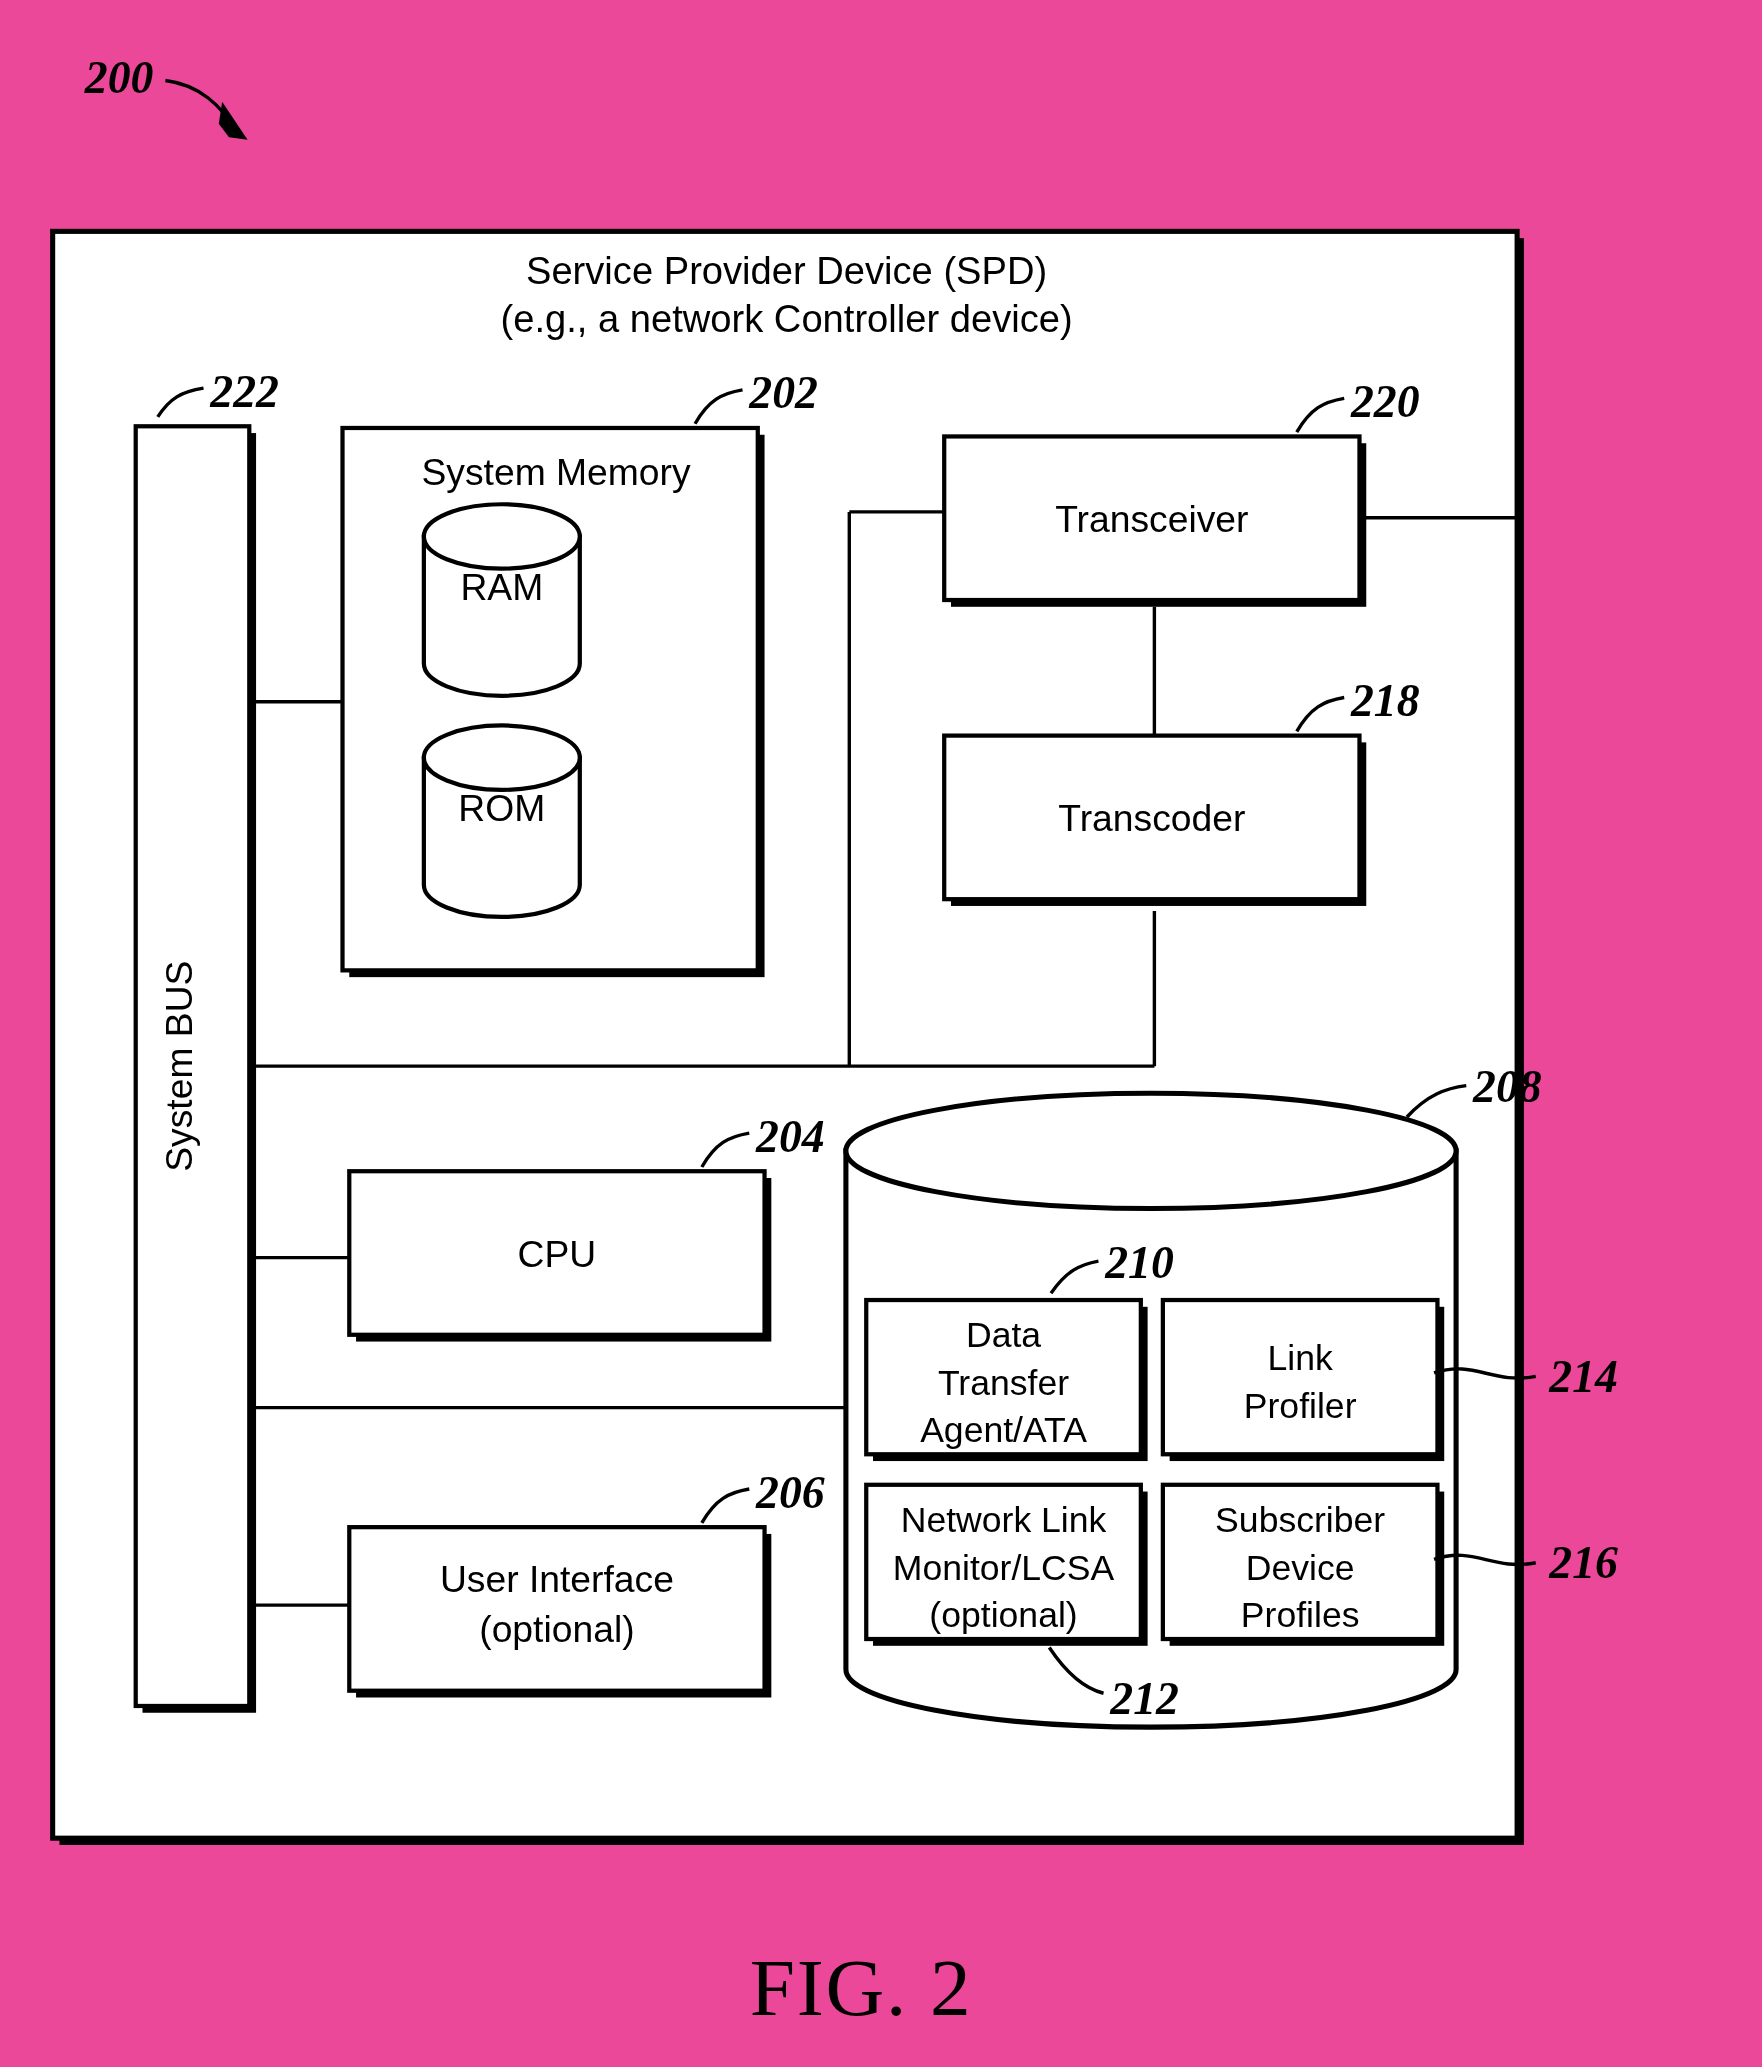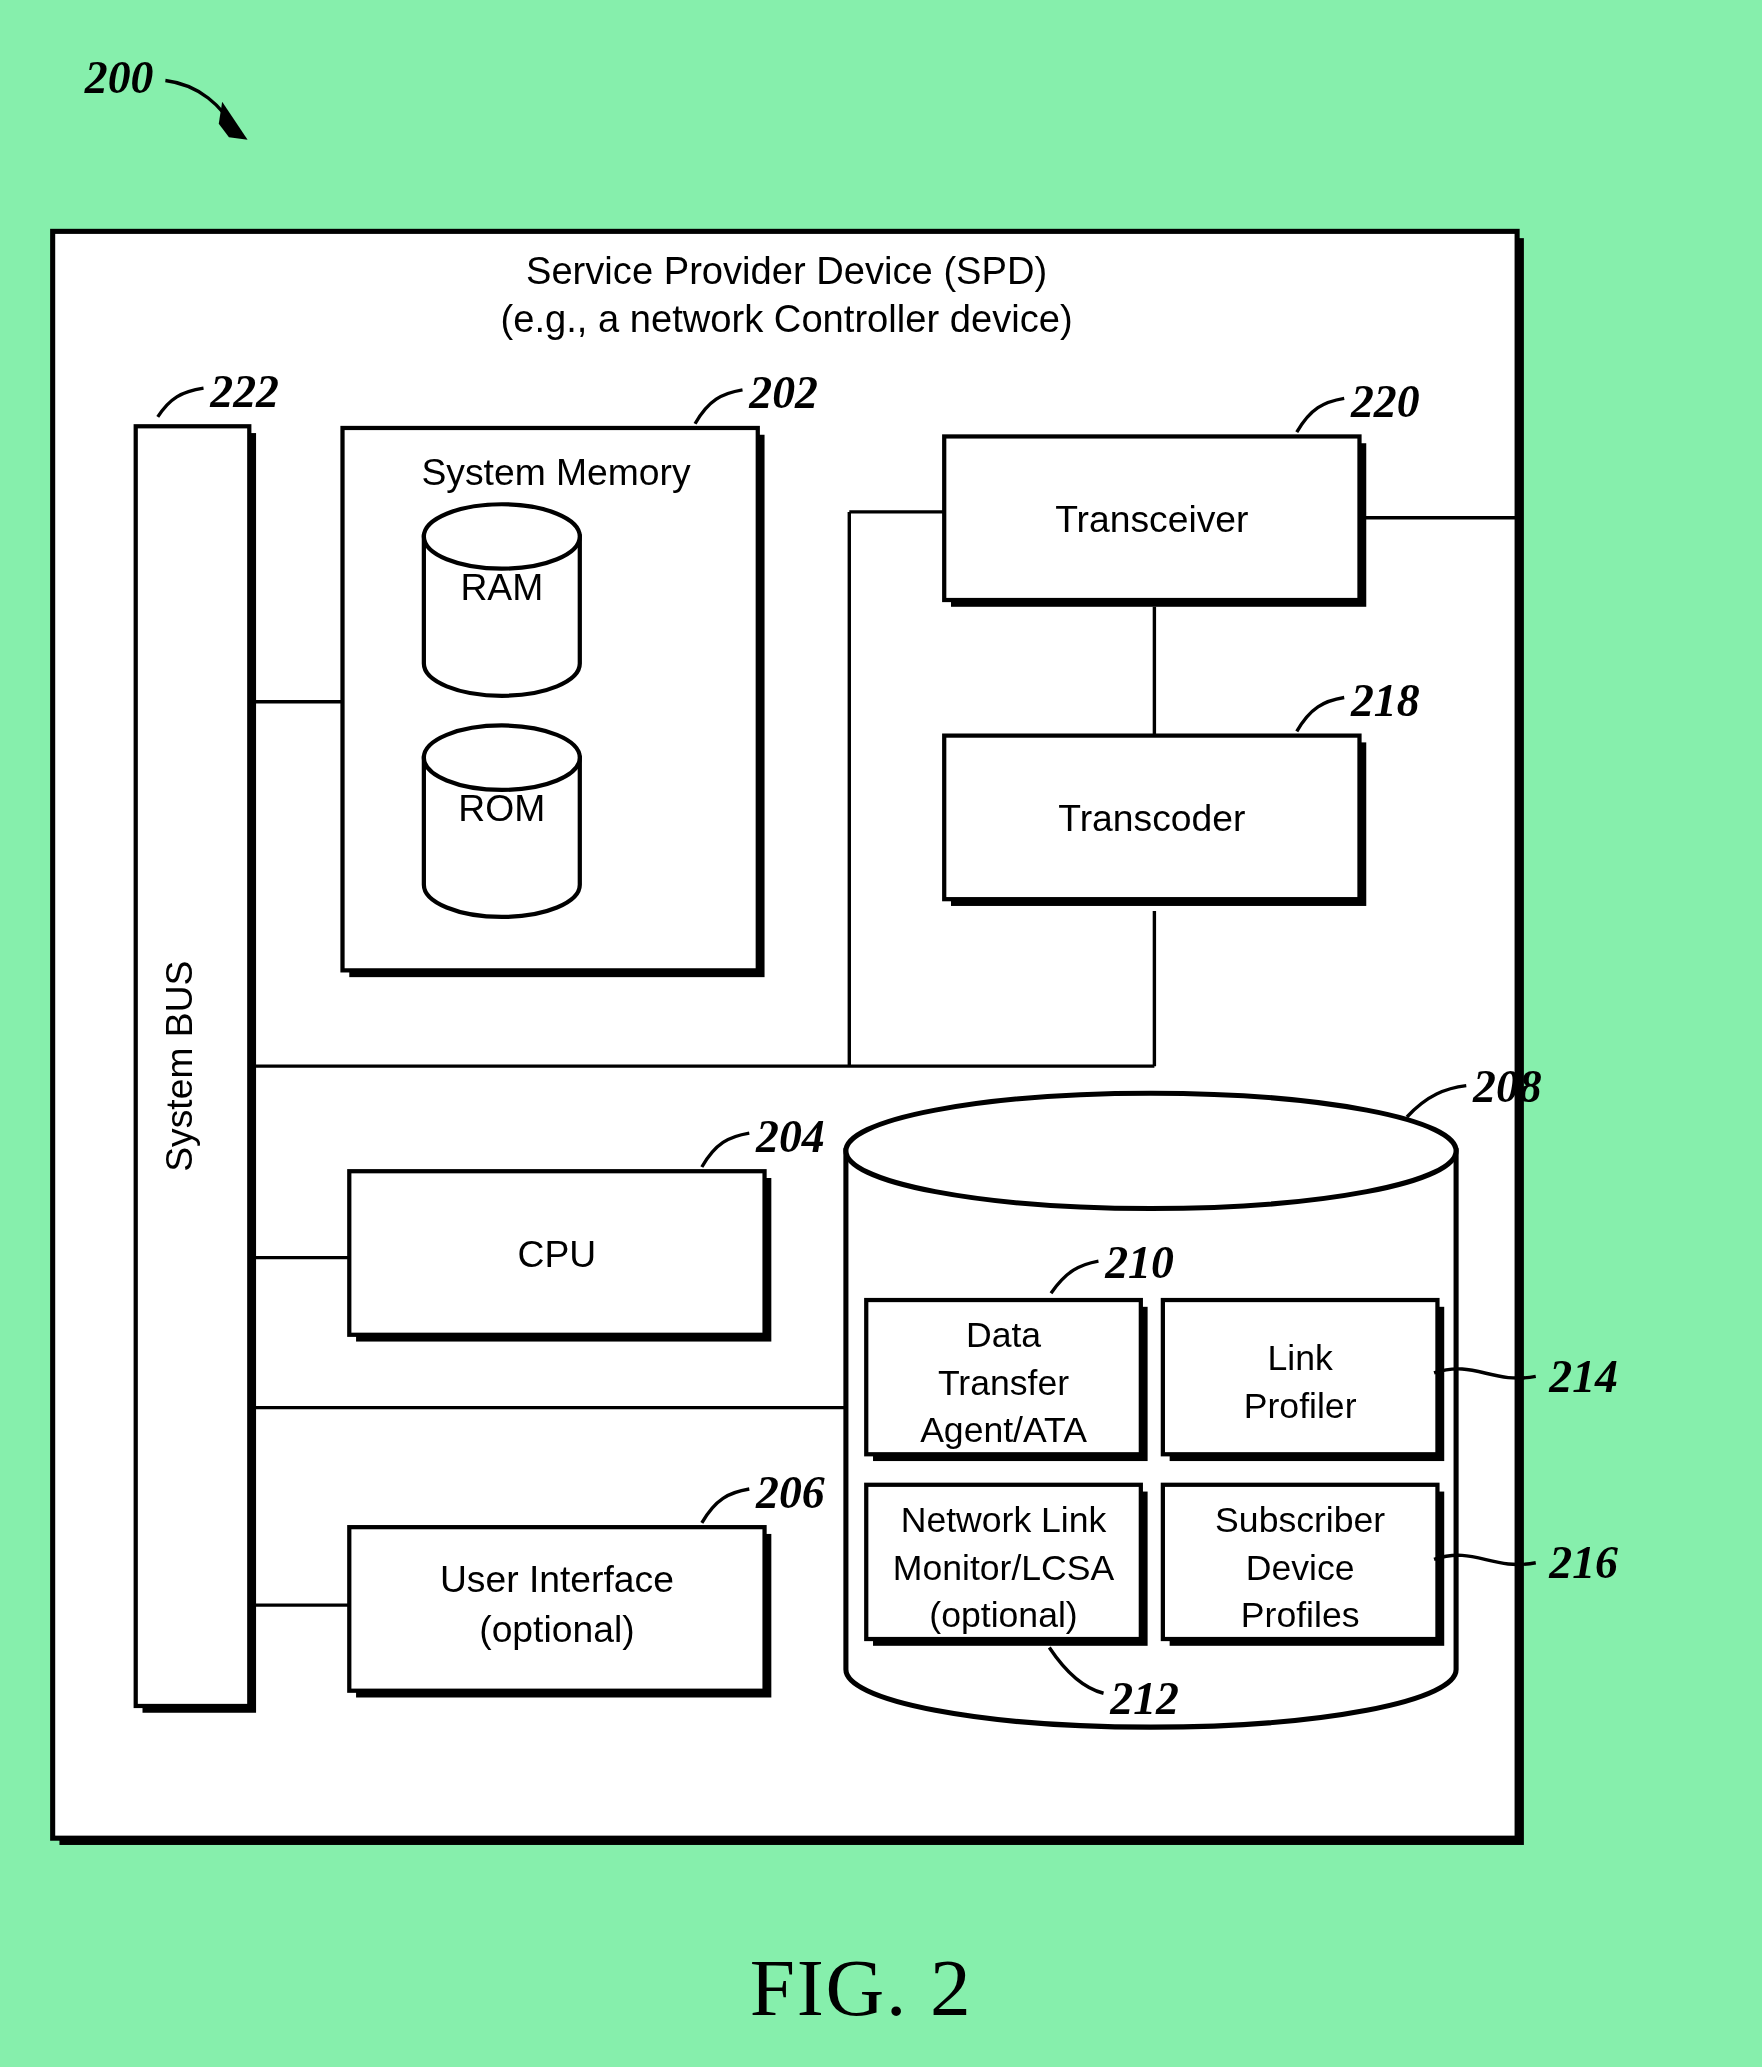--- a/index.html
+++ b/index.html
@@ -8,21 +8,21 @@
     background: #ffffff;
   }
   body {
     font-family: "Liberation Sans", sans-serif;
     color: #000000;
   }
   #figure-root {
     position: relative;
     width: 1763px;
     height: 2067px;
-    background: #86efac;
+    background: #ec4899;
     overflow: hidden;
   }
   svg#figure-svg {
     position: absolute;
     left: 0;
     top: 0;
     width: 1763px;
     height: 2067px;
   }
   .blk-text {

